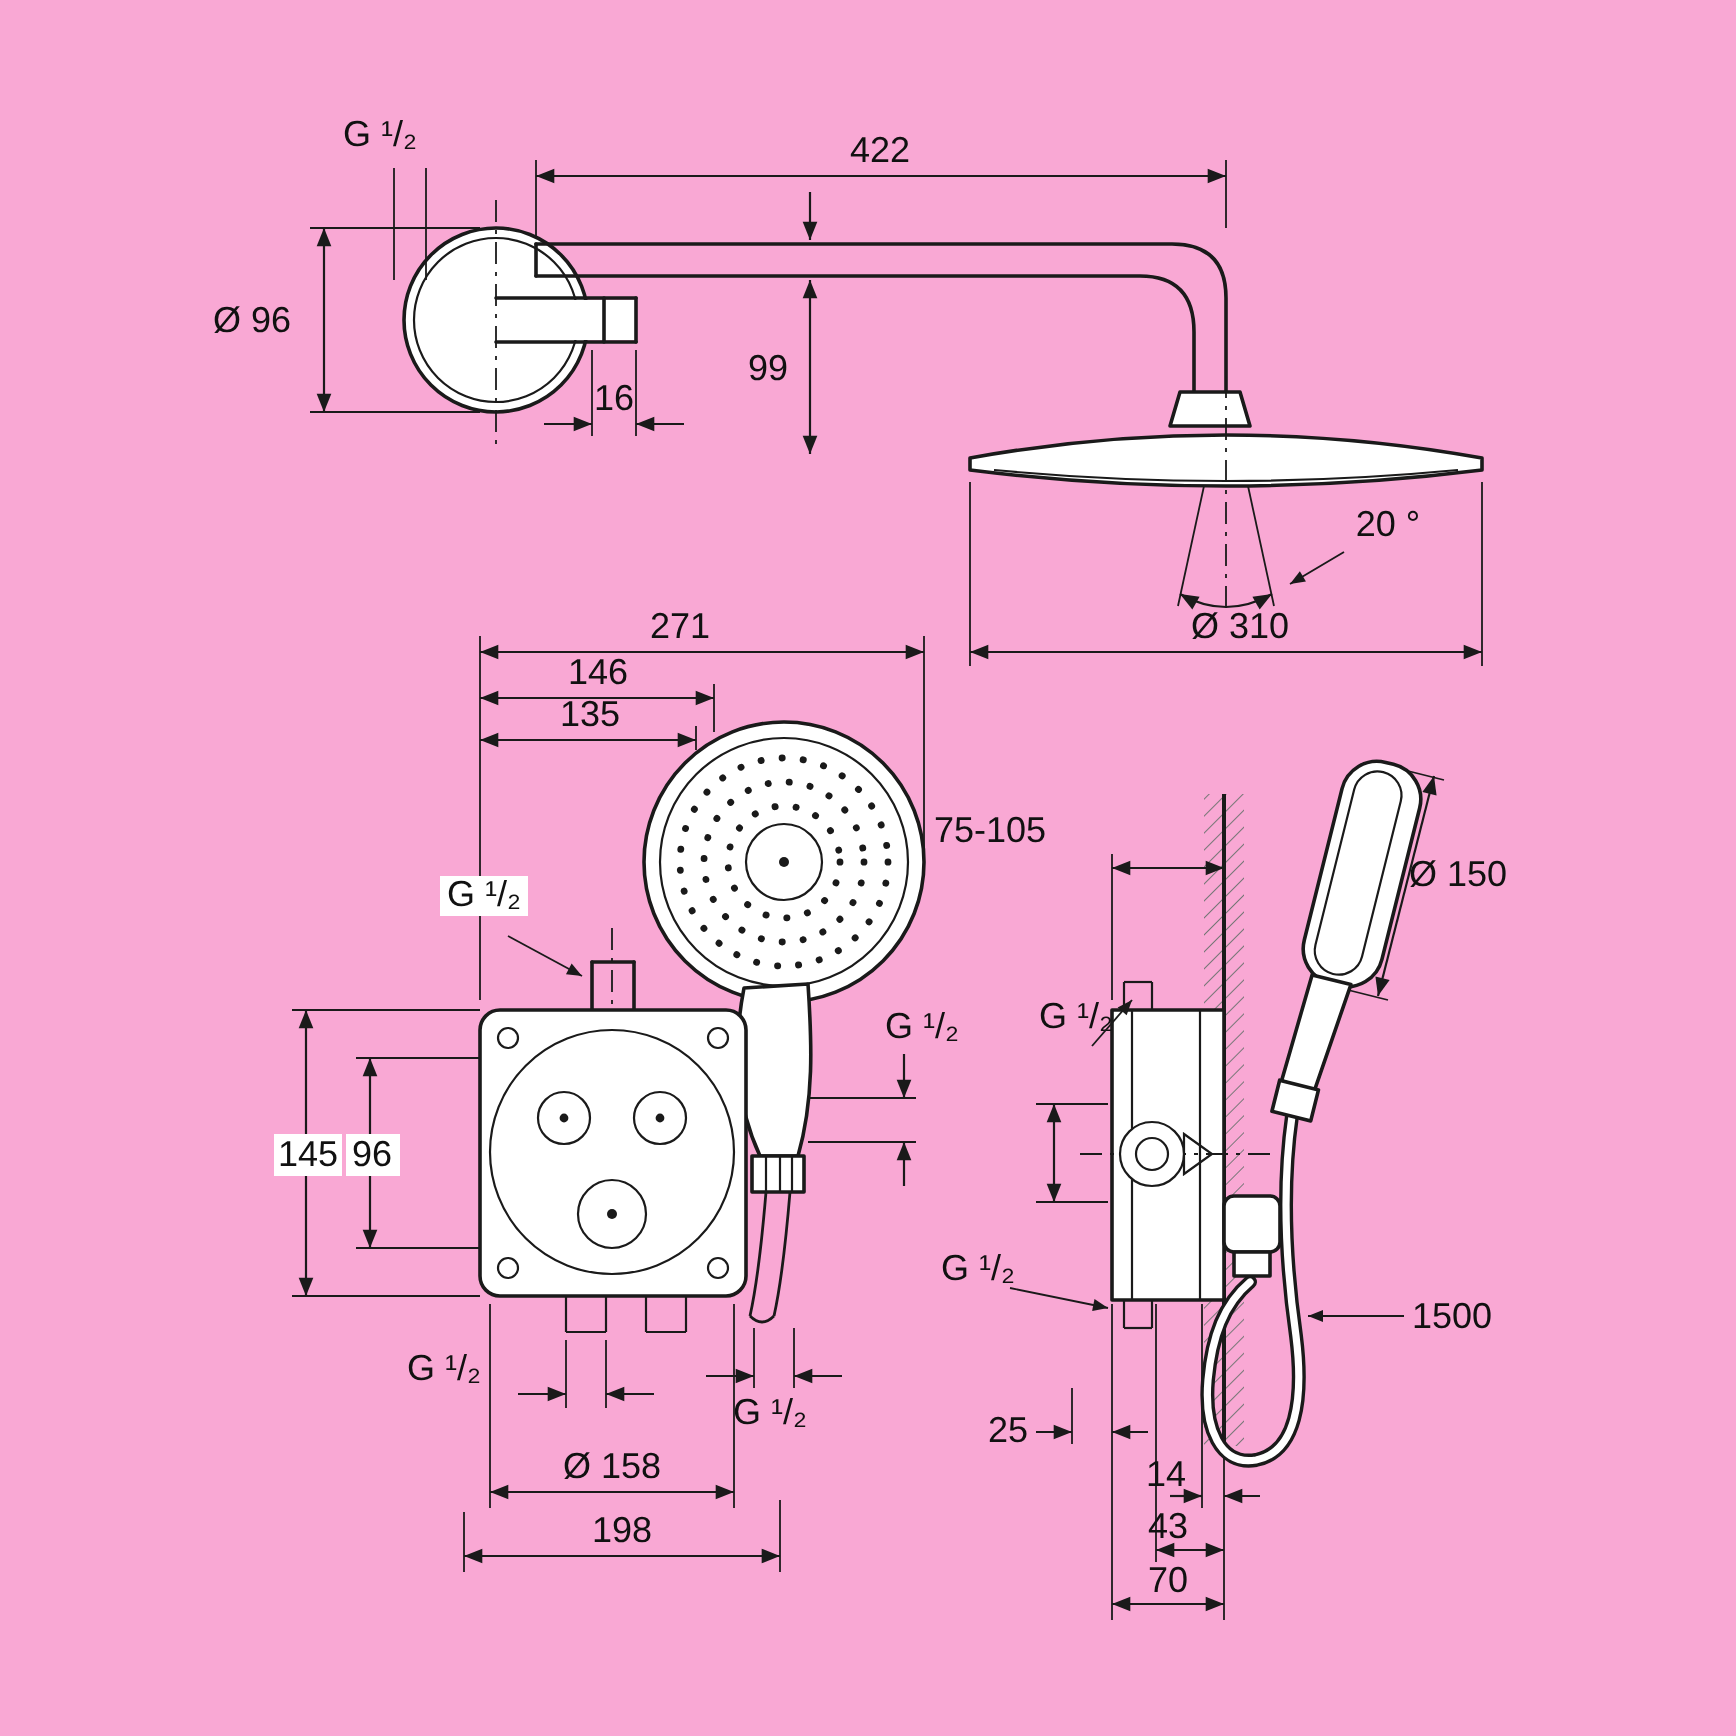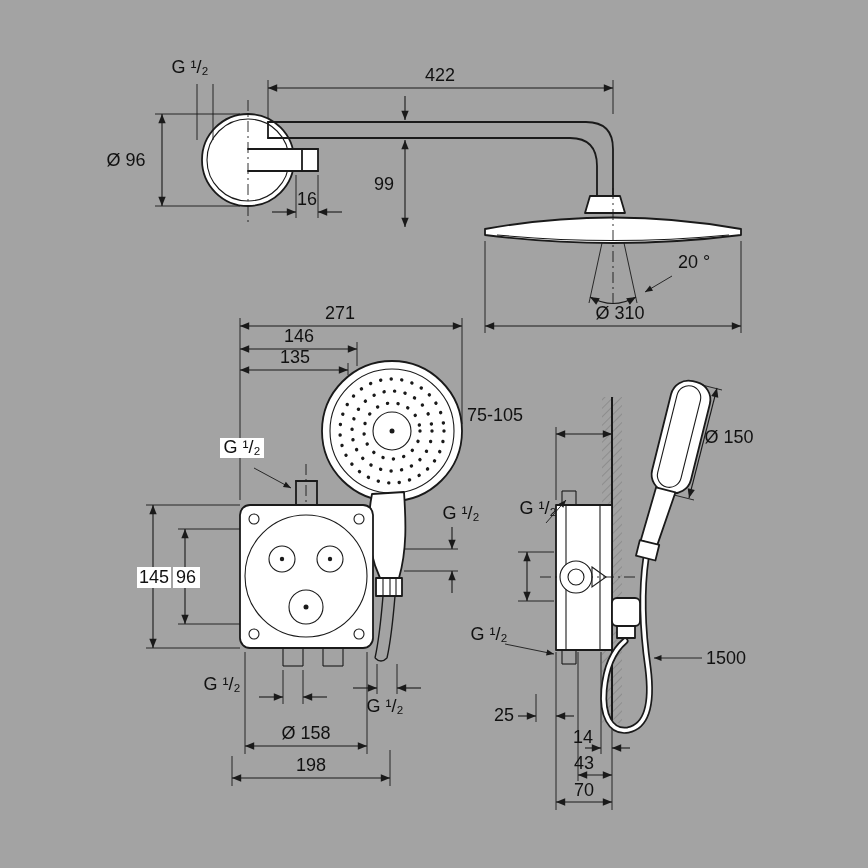--- a/index.html
+++ b/index.html
@@ -1,16 +1,16 @@
 <!DOCTYPE html>
 <html><head>
 <meta charset="utf-8">
 <style>
   html,body{margin:0;padding:0;background:#ffffff;}
-  .canvas{position:relative;width:868px;height:868px;background:#a3a3a3;overflow:hidden;}
+  .canvas{position:relative;width:868px;height:868px;background:#f9a8d4;overflow:hidden;}
   svg{display:block;}
   .obj{fill:none;stroke:#1a1a1a;stroke-width:1.8;stroke-linejoin:round;stroke-linecap:round;}
   .objw{fill:#ffffff;stroke:#1a1a1a;stroke-width:1.8;stroke-linejoin:round;}
   .thin{fill:none;stroke:#1a1a1a;stroke-width:1.1;}
   .thinw{fill:#ffffff;stroke:#1a1a1a;stroke-width:1.1;}
   .tube{fill:none;stroke:#1a1a1a;stroke-width:1.4;}
   .dim{fill:none;stroke:#1a1a1a;stroke-width:1.1;}
   .ext{fill:none;stroke:#1a1a1a;stroke-width:0.9;}
   .cl{fill:none;stroke:#1a1a1a;stroke-width:0.9;stroke-dasharray:11 4 2 4;}
   .noz{fill:none;stroke:#1a1a1a;stroke-width:3.4;stroke-linecap:round;stroke-dasharray:0.1 10.5;}

